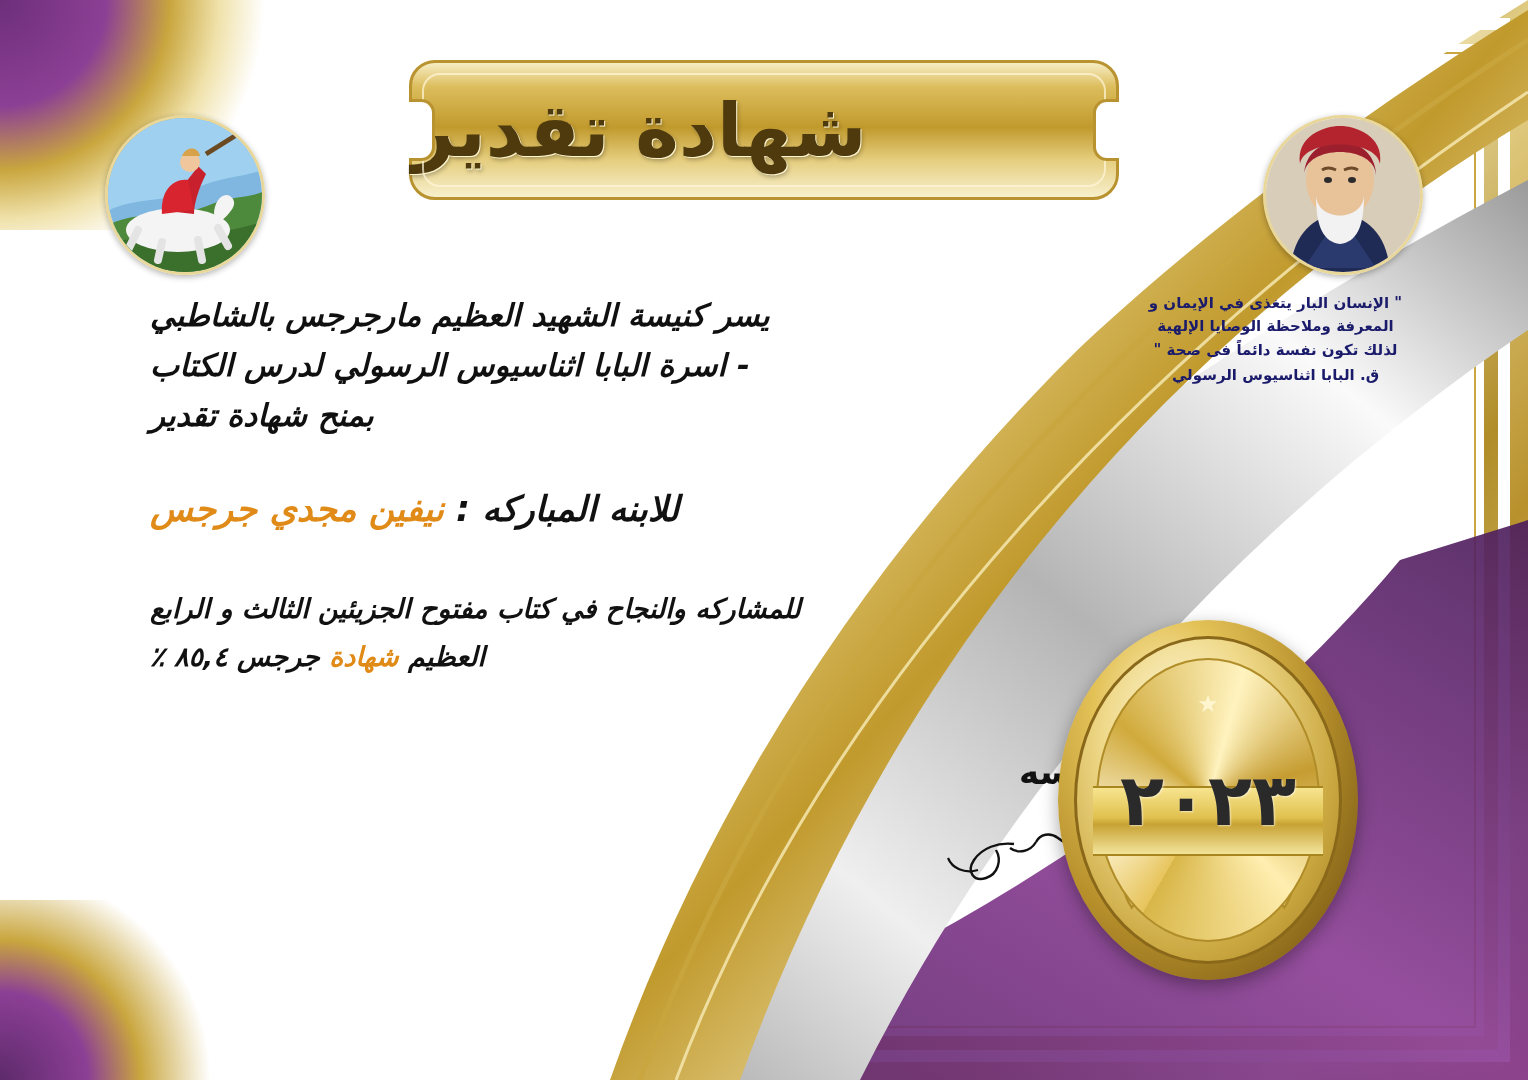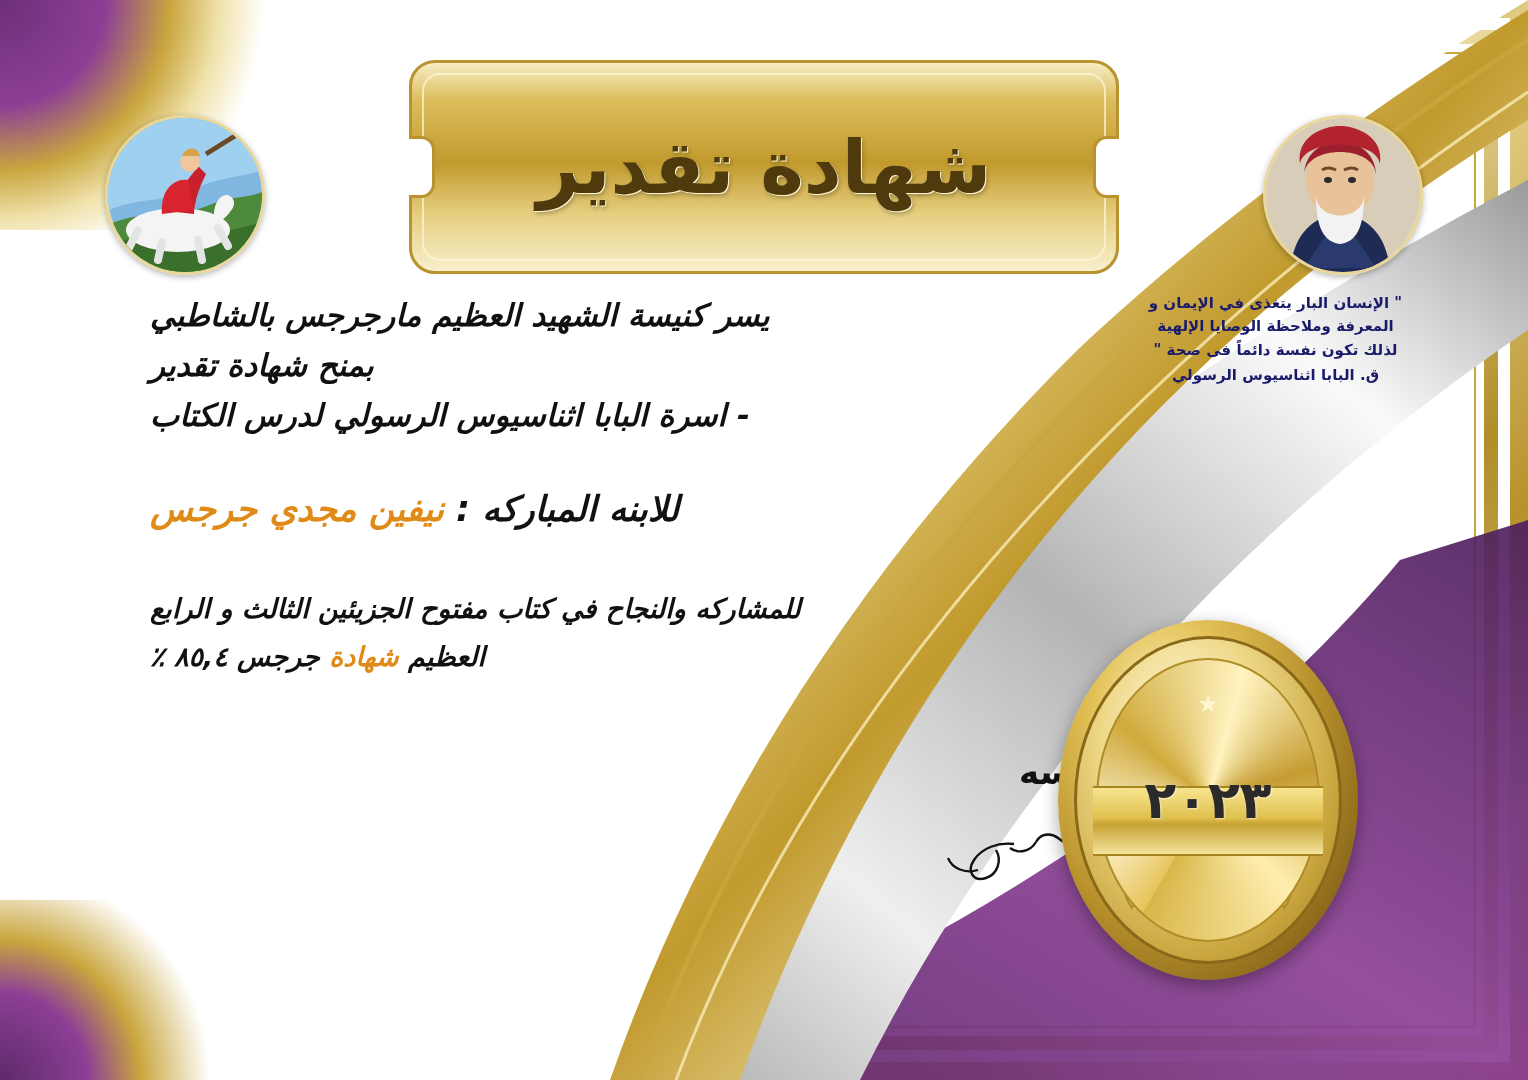--- a/index.html
+++ b/index.html
@@ -64,25 +64,25 @@
     position: absolute; width: 160px; height: 160px; border-radius: 50%;
     overflow: hidden; border: 3px solid #e9d79a;
     box-shadow: 0 2px 6px rgba(0,0,0,.3);
   }
   .logo-left  { left: 45px;  top: 55px; }
   .logo-right { right: 45px; top: 55px; }
 
   
   .title-plaque {
     position: absolute; left: 50%; transform: translateX(-50%); top: 0px;
-    width: 710px; height: 214px;
+    width: 710px; height: 140px;
     background: linear-gradient(180deg,#f7edc4 0%, #dcbd5c 18%, #c19a2d 48%, #e5cd7d 72%, #f8f0cd 100%);
     border: 3px solid #b9932f;
     border-radius: 26px;
-    display: flex; align-items: center; justify-content: center;
+    display: flex; align-items: center; justify-content: flex-end;
   }
   .title-plaque::before {
     content: ""; position: absolute; left: 10px; top: 10px; right: 10px; bottom: 10px;
     border: 2px solid #fff7dc; border-radius: 18px; opacity: .7;
   }
   .title-plaque .notch-l,
   .title-plaque .notch-r {
     position: absolute; top: 50%; width: 26px; height: 62px;
     background: #ffffff; transform: translateY(-50%);
   }
@@ -152,21 +152,21 @@
     border: 2px solid #b08d28;
   }
   .medal-ribbon {
     position: absolute; left: 50%; transform: translateX(-50%);
     top: 126px; width: 230px; height: 70px;
     background: linear-gradient(180deg,#f7e48f, #e0c14f 45%, #c7a234 55%, #f3e49b);
     border-top: 2px solid #a8861f; border-bottom: 2px solid #a8861f;
   }
   .medal-year {
     position: relative; z-index: 3;
-    font-size: 52px; font-weight: bold; color: #2a2a2a;
+    font-size: 72px; font-weight: bold; color: #2a2a2a;
     text-shadow: 1px 1px 2px rgba(255,255,255,.6);
     letter-spacing: 2px;
   }
   .medal-star { position: absolute; top: 30px; left: 50%; transform: translateX(-50%); font-size: 24px; color: #fff6cf; z-index: 4;}
 </style>
 </head>
 <body>
 
 <div class="cert">
 
@@ -257,22 +257,22 @@
       <span class="title-text">شهادة تقدير</span>
     </div>
 
     <div class="quote">
       <span>" الإنسان البار يتغذى في الإيمان و المعرفة وملاحظة الوصايا الإلهية لذلك تكون نفسة دائماً فى صحة "</span>
       <span class="src">ق. البابا اثناسيوس الرسولي</span>
     </div>
 
     <div class="body-block">
       <div class="intro">يسر كنيسة الشهيد العظيم مارجرجس بالشاطبي</div>
+      <div class="intro">- اسرة البابا اثناسيوس الرسولي لدرس الكتاب</div>
       <div class="intro">بمنح شهادة تقدير</div>
-      <div class="intro">- اسرة البابا اثناسيوس الرسولي لدرس الكتاب</div>
 
       <div class="honoree">
         <span>للابنه المباركه :</span>
         <span class="name">نيفين مجدي جرجس</span>
       </div>
 
       <div class="reason">
         <div>للمشاركه والنجاح في كتاب مفتوح الجزيئين الثالث و الرابع</div>
         <div>
           <span>العظيم</span>

